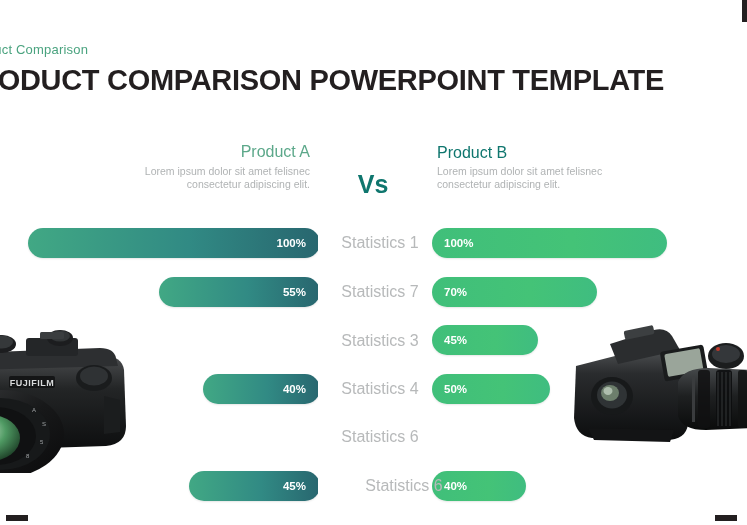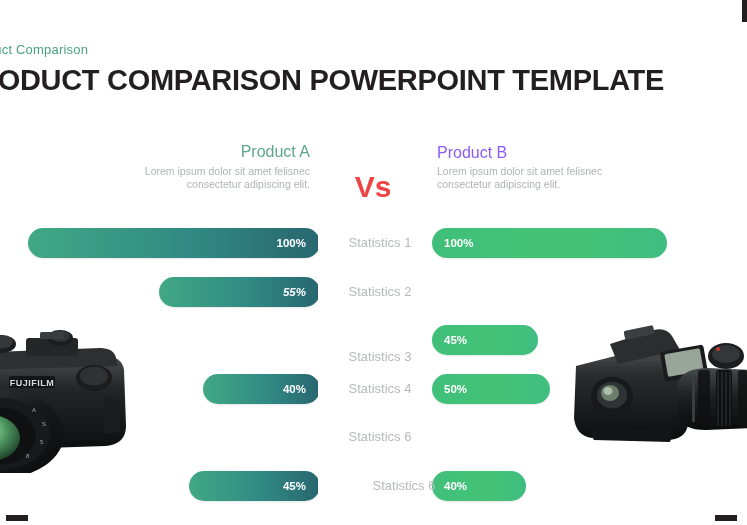--- a/index.html
+++ b/index.html
@@ -74,32 +74,32 @@
     font-size: 10.5px;
     line-height: 12.5px;
     color: #b0b3b4;
   }
   .vs-label {
     position: absolute;
     left: 340px;
     top: 170px;
     width: 66px;
     text-align: center;
-    font-size: 30px;
+    font-size: 25px;
     font-weight: bold;
-    color: #ef4444;
+    color: #0f766e;
   }
   .prod-b-title {
     position: absolute;
     left: 437px;
     top: 144px;
     width: 200px;
     text-align: left;
     font-size: 16px;
-    color: #8b5cf6;
+    color: #0f766e;
     white-space: nowrap;
   }
   .prod-b-desc {
     position: absolute;
     left: 437px;
     top: 165px;
     width: 180px;
     text-align: left;
     font-size: 10.5px;
     line-height: 12.5px;
@@ -147,21 +147,21 @@
     color: #ffffff;
   }
 
   .stat-label {
     position: absolute;
     left: 330px;
     top: 0;
     width: 100px;
     line-height: 30px;
     text-align: center;
-    font-size: 13px;
+    font-size: 16px;
     color: #b7b9ba;
     white-space: nowrap;
   }
 
   .bar-right-track {
     position: absolute;
     left: 432px;
     top: 0;
     width: 315px;
     height: 30px;
@@ -230,22 +230,27 @@
           </div>
         </div>
         <div class="bar-right-track">
           <div class="bar-right" style="width: 235px;">
             <span class="bar-right-value">100%</span>
           </div>
         </div>
       </div>
       <div class="chart-row" style="top: 48.5px;">
         <div class="bar-left-track">
-          <div class="bar-left" style="width: 160.6px; font-style: italic;">
+          <div class="bar-left" style="width: 160.6px;">
             <span class="bar-left-value">55%</span>
+          </div>
+        </div>
+        <div class="bar-right-track">
+          <div class="bar-right" style="width: 164.5px;">
+            <span class="bar-right-value">70%</span>
           </div>
         </div>
       </div>
       <div class="chart-row" style="top: 97px;">
         <div class="bar-right-track">
           <div class="bar-right" style="width: 105.75px;">
             <span class="bar-right-value">45%</span>
           </div>
         </div>
       </div>
@@ -277,23 +282,23 @@
       </div>
     </div>
 
   <div class="center-strip"></div>
 
   <div class="chart-area" id="label-layer">
       <div class="chart-row" style="top: 0px;">
         <div class="stat-label">Statistics 1</div>
       </div>
       <div class="chart-row" style="top: 48.5px;">
-        <div class="stat-label">Statistics 2</div>
-      </div>
-      <div class="chart-row" style="top: 114px;">
+        <div class="stat-label">Statistics 7</div>
+      </div>
+      <div class="chart-row" style="top: 98px;">
         <div class="stat-label">Statistics 3</div>
       </div>
       <div class="chart-row" style="top: 145.5px;">
         <div class="stat-label">Statistics 4</div>
       </div>
       <div class="chart-row" style="top: 194px;">
         <div class="stat-label">Statistics 6</div>
       </div>
       <div class="chart-row" style="top: 242.5px; margin-left: 24px;">
         <div class="stat-label">Statistics 6</div>

